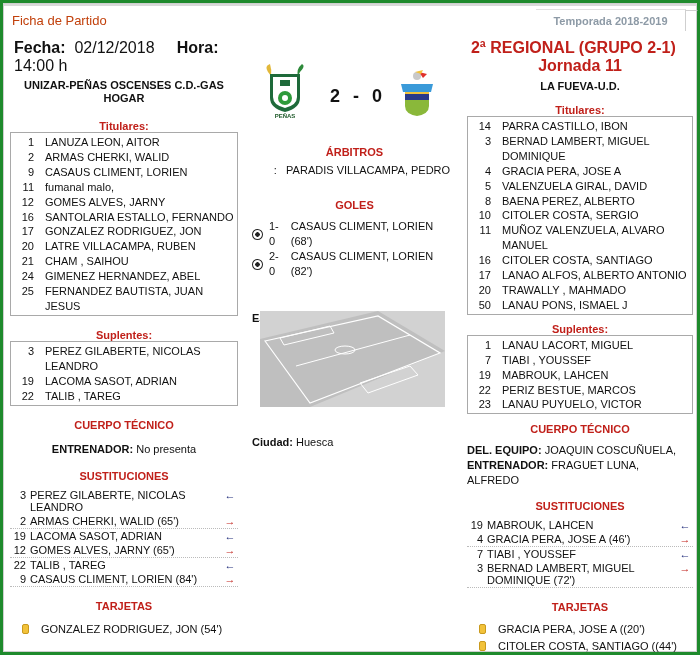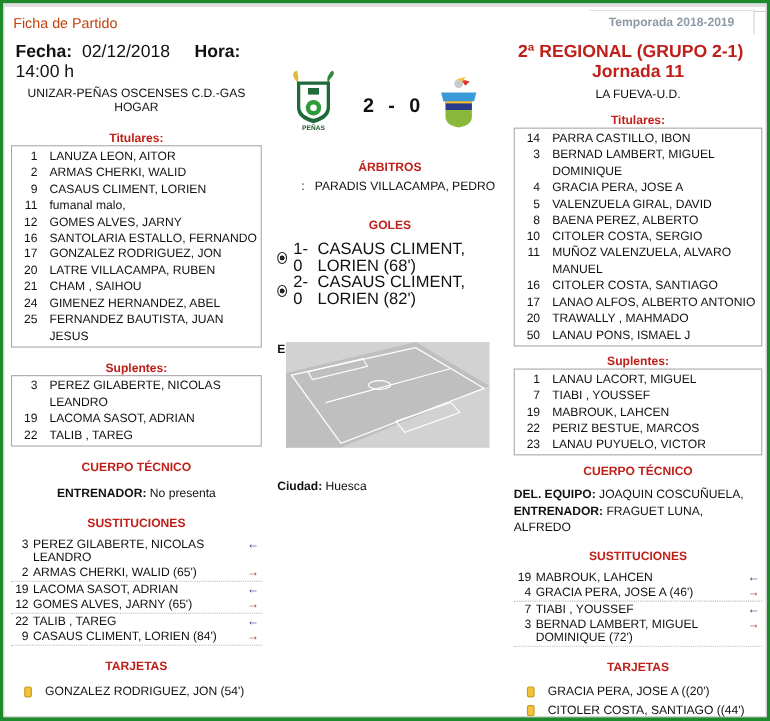--- a/index.html
+++ b/index.html
@@ -10,40 +10,40 @@
   .ficha-title { position: absolute; left: 8px; top: 9px; font-size: 13px; color: #c2410c; }
   .season-tab { position: absolute; right: 10px; top: 5px; width: 150px; height: 22px; border-right: 1px solid #cfcfcf; border-top: 1px solid #e0e0e0; color: #8d9aa6; font-weight: bold; font-size: 11px; text-align: center; line-height: 22px; }
   .season-tab::after { content: ""; position: absolute; right: -12px; top: 0; width: 12px; height: 22px; border-top: 1px solid #cfcfcf; transform: skewX(40deg); transform-origin: top left; }
   .red { color: #c0201a; }
   .bold { font-weight: bold; }
   .col-left { position: absolute; left: 6px; top: 35px; width: 228px; }
   .col-right { position: absolute; left: 463px; top: 35px; width: 226px; }
   .col-center { position: absolute; left: 248px; top: 52px; width: 205px; }
   .meta-line { font-size: 16px; font-weight: bold; padding-left: 4px; }
   .meta-line span.v { font-weight: normal; }
-  .team-name { font-weight: normal; font-size: 11px; text-align: center; line-height: 13px; }
+  .team-name { font-weight: bold; font-size: 11px; text-align: center; line-height: 13px; }
   .sec-title { text-align: center; font-weight: bold; font-size: 11px; color: #c0201a; }
   .player-box { border: 1px solid #a9a9a9; padding: 2px 0 1px 0; }
   .player-row { display: flex; font-size: 11px; line-height: 14.9px; }
   .player-row .num { width: 23px; text-align: right; padding-right: 11px; flex: none; box-sizing: content-box; }
   .player-row .nm { flex: 1; }
   .sub-row { display: flex; font-size: 11px; line-height: 12px; padding: 1px 0; }
   .sub-row .num { width: 16px; text-align: right; padding-right: 4px; flex: none; box-sizing: content-box; }
   .sub-row .nm { flex: 1; }
   .sub-row .arr { width: 16px; text-align: center; font-weight: bold; flex: none; }
   .arr-in { color: #1e2a7a; }
   .arr-out { color: #c0201a; }
   .sub-sep { border-bottom: 1px dotted #bbb; }
   .card-row { display: flex; align-items: flex-start; font-size: 11px; line-height: 12px; margin-bottom: 5px; }
   .card { width: 7px; height: 10px; border-radius: 2px; margin: 1px 12px 0 12px; flex: none; }
   .card.yellow { background: #f2c23a; border: 1px solid #c99a1e; }
   .card.red { background: #e01b1b; border: 1px solid #a00; border-radius: 0; }
   .crest { position: absolute; width: 46px; height: 56px; }
   .score { position: absolute; left: 78px; top: 30px; font-weight: bold; font-size: 18px; letter-spacing: 1px; }
-  .goal-row { display: flex; align-items: center; font-size: 15px; line-height: 15px; justify-content: center; }
+  .goal-row { display: flex; align-items: center; font-size: 11px; line-height: 15px; justify-content: center; }
   .ball { width: 11px; height: 11px; border-radius: 50%; border: 1px solid #222; background: radial-gradient(circle at 50% 50%, #222 0 2px, #fff 2.5px); margin-right: 6px; }
   .pitch { position: absolute; left: 8px; top: 255px; width: 185px; height: 96px; background: #d9d9d9; }
   .stadium-line { text-align: left; font-size: 11px; }
   .stadium-line .lnk { color: #2a4fa8; }
 </style>
 </head>
 <body>
 
 <div class="frame">
   <div class="topbar"></div>

